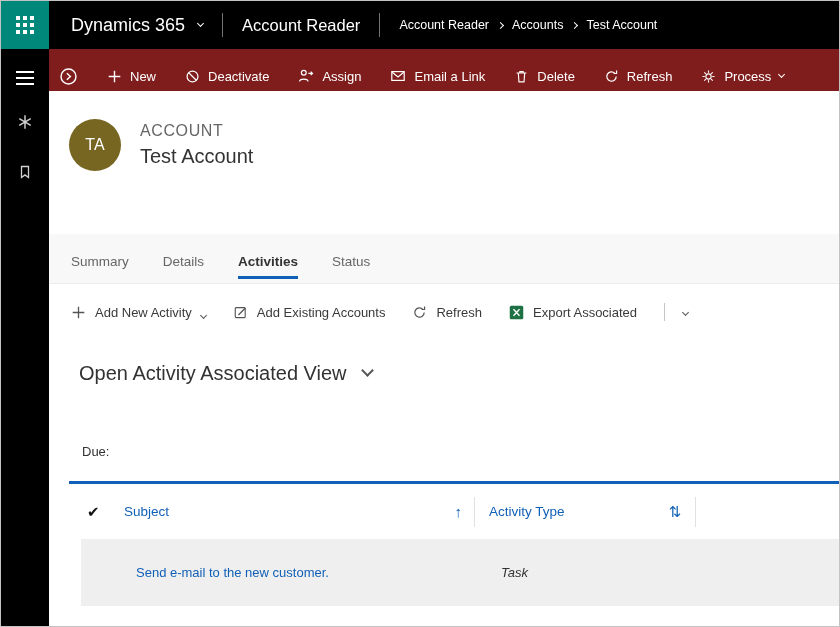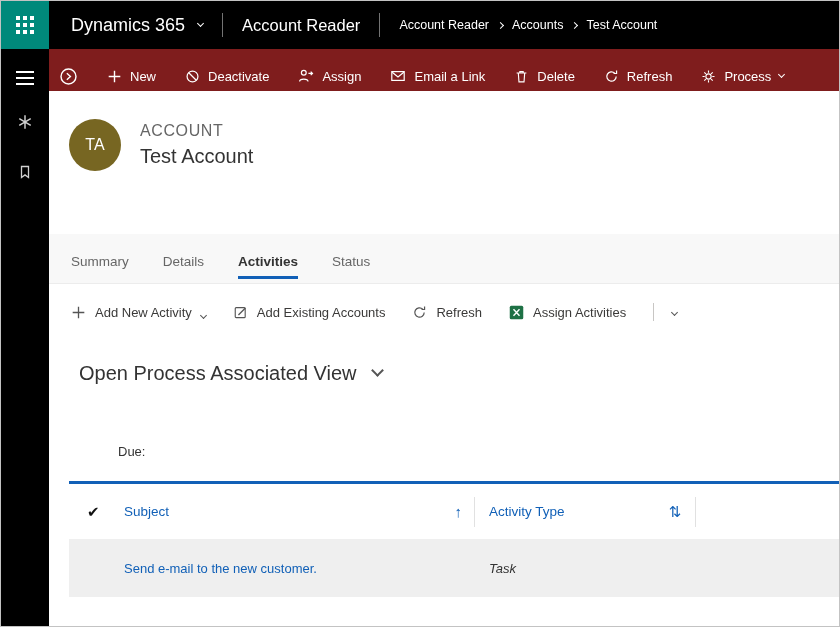--- a/index.html
+++ b/index.html
@@ -48,29 +48,29 @@
 
   .atoolbar { position:absolute; left:22px; top:206px; height:30px; display:flex; align-items:center; color:#3b3a39; font-size:13px; }
   .tool { display:flex; align-items:flex-end; gap:9px; margin-right:27px; white-space:nowrap; color:#3b3a39; }
   .tool svg { display:block; color:#555; }
   .v-divider { width:1px; height:18px; background:#c8c6c4; margin-right:14px; }
   .overflow-btn { color:#555; padding:0 4px; }
 
   .view-selector { position:absolute; left:30px; top:271px; display:flex; align-items:center; gap:16px; }
   .view-title { font-size:20px; color:#333; }
 
-  .due-row { position:absolute; left:28px; top:345px; display:flex; align-items:center;margin-left:36px; }
+  .due-row { position:absolute; left:28px; top:345px; display:flex; align-items:center; }
   .due-label { font-size:13px; color:#333; margin-right:3px; background:#fff; padding:8px 5px; }
   .due-select { width:280px; height:33px; border:1px solid #8a8886; background:#fff; display:flex; align-items:center; justify-content:space-between; padding:0 13px; font-size:13.5px; color:#333; }
   .due-select .chev { color:#444; }
 
   
   .grid { position:absolute; left:20px; right:0; top:390px; border-top:3px solid #1160B7; }
   .gheader { height:55px; display:flex; align-items:center; background:#fff; color:#1160B7; font-size:13.5px; }
-  .grow { height:58px; display:flex; align-items:center; background:#efefef; font-size:13px; }
+  .grow { height:67px; display:flex; align-items:center; background:#efefef; font-size:13px;margin-left:12px; }
   .c-check { width:55px; padding-left:18px; color:#111; font-size:15px; font-weight:bold; }
   .c-subject { width:350px; display:flex; align-items:center; justify-content:space-between; padding-right:12px; }
   .c-type { width:220px; display:flex; align-items:center; justify-content:space-between; padding-left:14px; padding-right:14px; }
   .c-status { flex:1; padding-left:18px; }
   .hline { width:1px; height:30px; background:#e1e1e1; }
   .hline-soft { width:1px; height:30px; background:#e1e1e1; }
   .sort { font-size:15px; }
   .row-link { color:#1160B7; }
   .cell-text { color:#333;font-style:italic; }
 </style>
@@ -259,30 +259,30 @@
         </span>
         <span data-interactable="false">Refresh</span>
       </div>
       <div class="tool" data-interactable="true">
         <span data-interactable="false">
           <svg width="15" height="15" viewBox="0 0 16 16">
               <rect x=".8" y=".8" width="14.4" height="14.4" rx="1.6" fill="#1E7145"></rect>
               <path d="M4.8 4.6l6.4 6.8M11.2 4.6l-6.4 6.8" stroke="#fff" stroke-width="1.5"></path>
             </svg>
         </span>
-        <span data-interactable="false">Assign Activities</span>
+        <span data-interactable="false">Export Associated</span>
       </div>
       <div class="v-divider" data-interactable="false"></div>
       <div class="overflow-btn" data-interactable="true">
         <span class="chev chev-sm" data-interactable="false"></span>
       </div>
     </div>
 
     <div class="view-selector" data-interactable="true">
-      <span class="view-title" data-interactable="false">Open Process Associated View</span>
+      <span class="view-title" data-interactable="false">Open Activity Associated View</span>
       <span class="chev chev-lg" data-interactable="false"></span>
     </div>
 
     <div class="due-row" data-interactable="false">
       <span class="due-label" data-interactable="false">Due:</span>
     </div>
 
     <div class="grid" data-interactable="false">
       <div class="gheader" data-interactable="false">
         <div class="c-check" data-interactable="true">✔</div>

